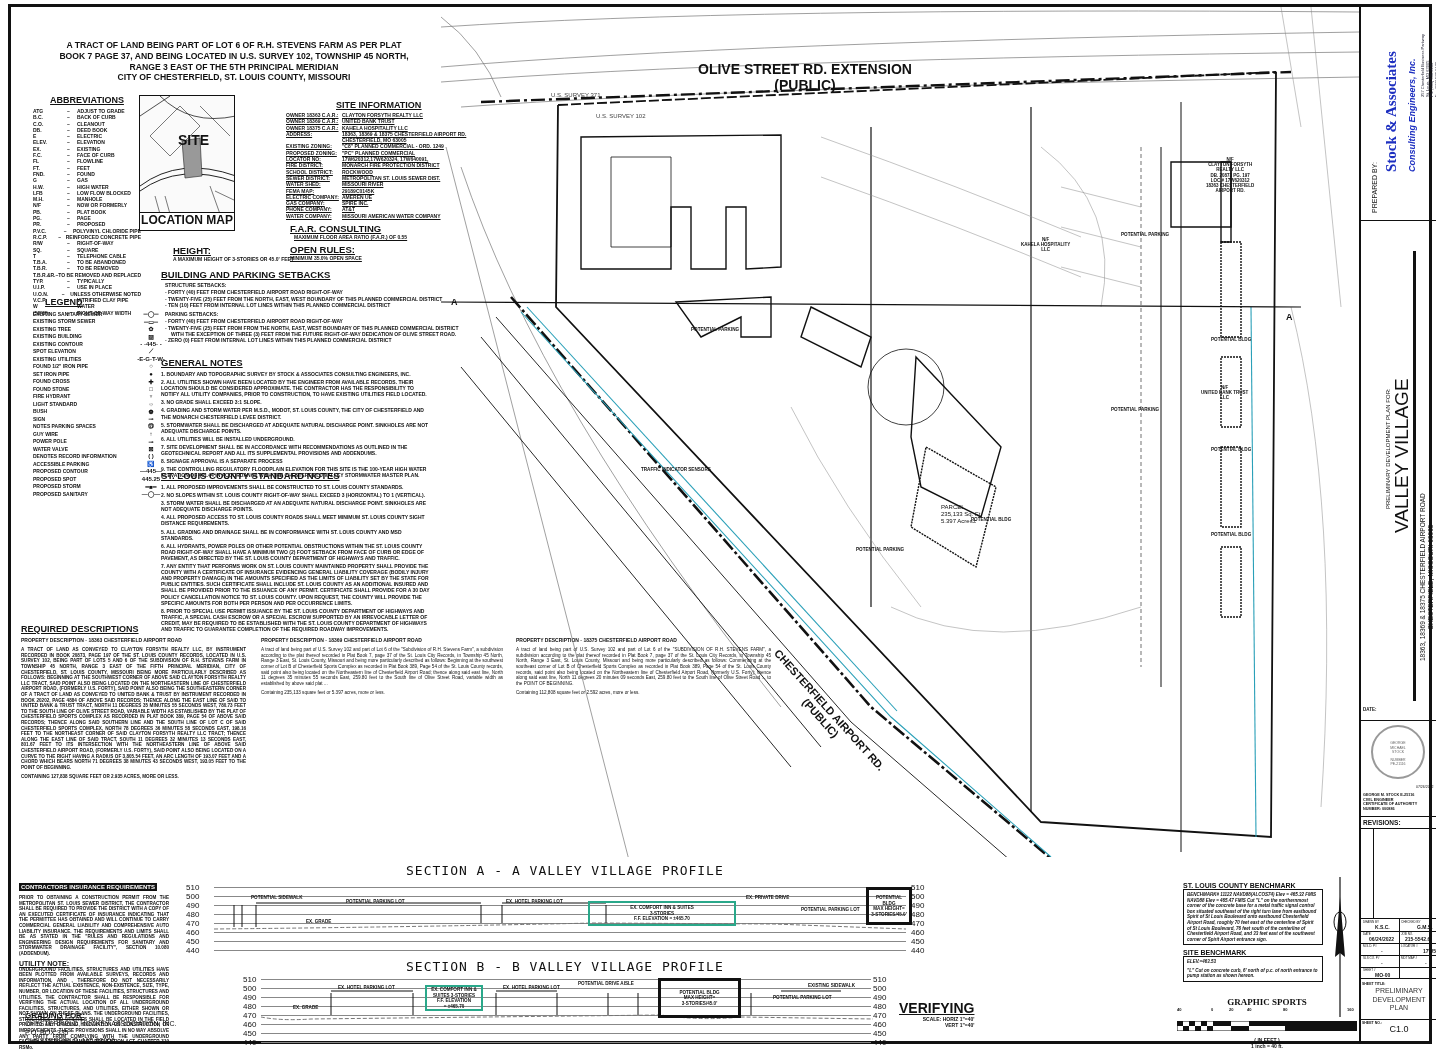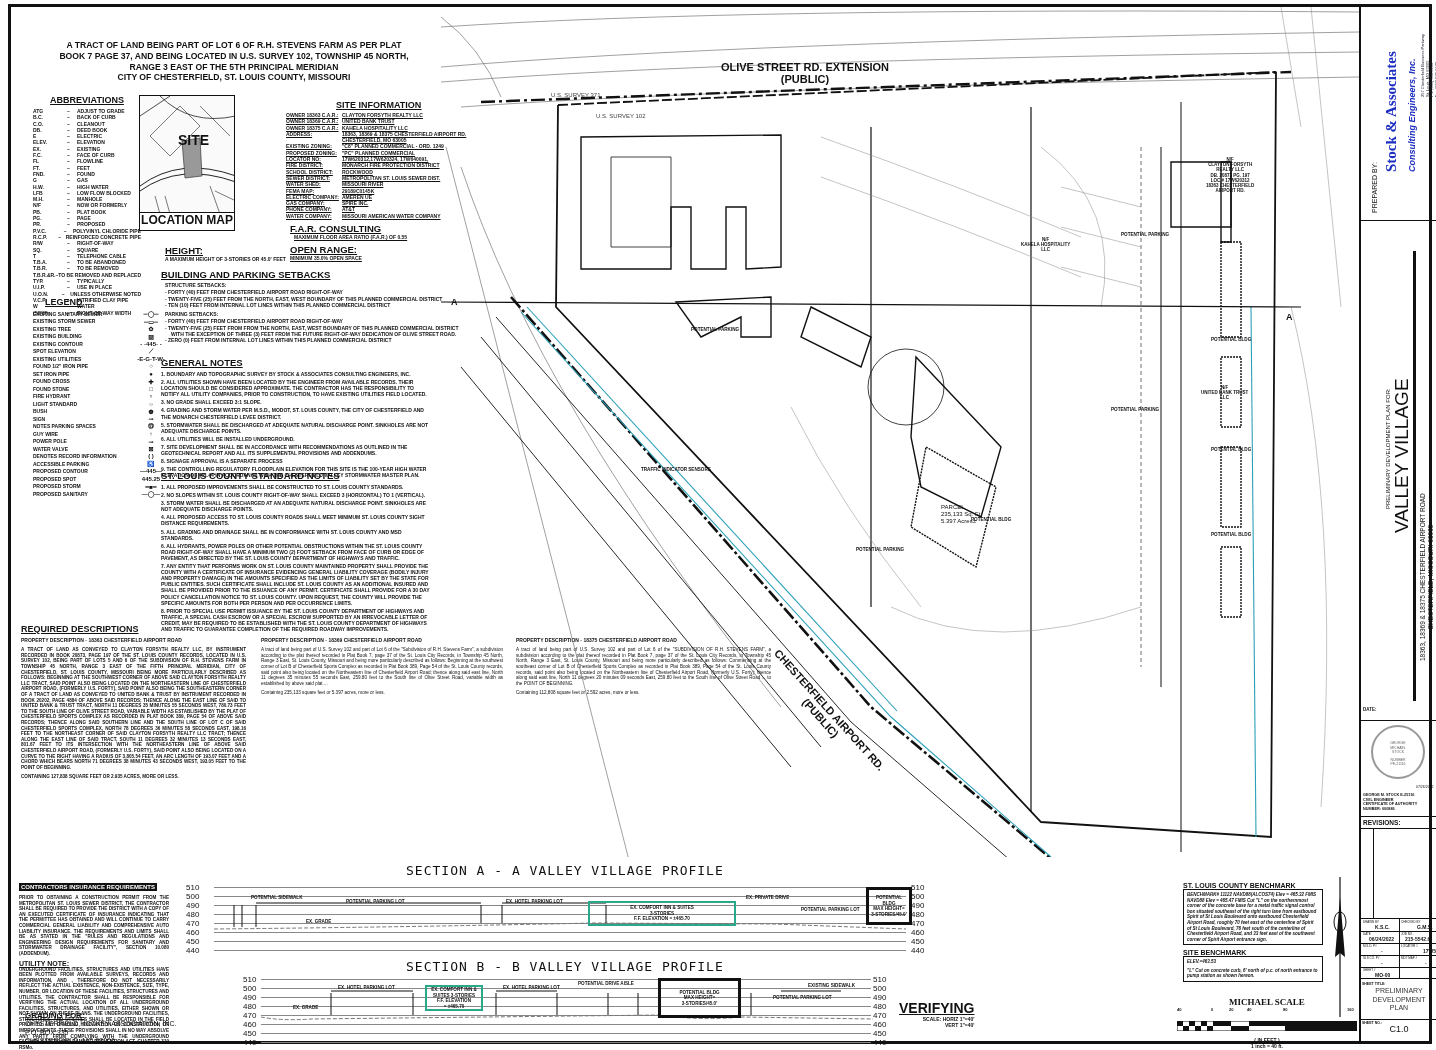--- a/index.html
+++ b/index.html
@@ -303,25 +303,25 @@
           <span class="k">PHONE COMPANY:</span>
           <span class="v">AT&amp;T</span>
         </div>
         <div class="si-row">
           <span class="k">WATER COMPANY:</span>
           <span class="v">MISSOURI AMERICAN WATER COMPANY</span>
         </div>
       </div>
     <div class="hdr-big" style="margin-left:4px;margin-top:4px;">F.A.R. CONSULTING</div>
     <div class="tiny" style="margin-left:8px;">MAXIMUM FLOOR AREA RATIO (F.A.R.) OF 0.55</div>
-    <div class="hdr-big" style="margin-left:4px;margin-top:4px;">OPEN RANGE:</div>
+    <div class="hdr-big" style="margin-left:4px;margin-top:4px;">OPEN RULES:</div>
     <div class="tiny" style="margin-left:4px;">MINIMUM 35.0% OPEN SPACE</div>
   </div>
 
-  <div class="abs" style="left:154px;top:238px;">
+  <div class="abs" style="left:162px;top:238px;">
     <div class="hdr-big">HEIGHT:</div>
     <div class="tiny">A MAXIMUM HEIGHT OF 3-STORIES OR 45.0' FEET</div>
   </div>
 
   <div class="abs" style="left:150px;top:262px;width:270px;">
     <div class="hdr-big">BUILDING AND PARKING SETBACKS</div>
     <div class="tiny" style="margin:2px 0 1px 4px;">STRUCTURE SETBACKS:</div>
     <div class="tiny" style="margin-left:4px;">- FORTY (40) FEET FROM CHESTERFIELD AIRPORT ROAD RIGHT-OF-WAY</div>
     <div class="tiny" style="margin-left:4px;">- TWENTY-FIVE (25) FEET FROM THE NORTH, EAST, WEST BOUNDARY OF THIS PLANNED COMMERCIAL DISTRICT</div>
     <div class="tiny" style="margin-left:4px;">- TEN (10) FEET FROM INTERNAL LOT LINES WITHIN THIS PLANNED COMMERCIAL DISTRICT</div>
@@ -557,21 +557,21 @@
         <path d="M350 400 Q400 500 480 600"></path>
         <path d="M450 600 Q550 650 700 600"></path>
         <path d="M620 180 L700 200 M620 220 L700 240 M620 260 L700 280"></path>
         <path d="M840 0 L860 120 M870 0 L900 300 M850 300 Q900 500 880 800"></path>
       </g>
 
       <path d="M0 295 L860 300" stroke="#111" stroke-width="1.2"></path>
 
       <path d="M740 95 L740 845" stroke="#111" stroke-width="1"></path>
     </svg>
-    <div class="abs" style="left:234px;top:54px;font-weight:bold;font-size:11px;text-align:center;width:260px;">
+    <div class="abs" style="left:234px;top:54px;font-weight:bold;font-size:14px;text-align:center;width:260px;">
       <div>OLIVE STREET RD. EXTENSION</div>
       <div>(PUBLIC)</div>
     </div>
     <div class="abs" style="left:110px;top:85px;font-size:6px;color:#444;">U.S. SURVEY 371</div>
     <div class="abs" style="left:155px;top:106px;font-size:6px;color:#444;">U.S. SURVEY 102</div>
     <div class="abs" style="left:340px;top:640px;font-weight:bold;font-size:11px;transform:rotate(48deg);transform-origin:left top;white-space:nowrap;text-align:center;">
       <div>CHESTERFIELD AIRPORT RD.</div>
       <div>(PUBLIC)</div>
     </div>
     <div class="abs" style="left:500px;top:497px;font-size:6px;line-height:7px;">
@@ -727,21 +727,21 @@
     </div>
   </div>
 
   <svg class="abs" style="left:1316px;top:870px;" width="26" height="140">
     <path d="M13 0 L13 140" stroke="#111" stroke-width="1.2"></path>
     <path d="M13 20 L18 80 L13 76 L8 80 Z" fill="#111"></path>
     <ellipse cx="13" cy="45" rx="6" ry="10" stroke="#111" fill="none"></ellipse>
   </svg>
 
   <div class="abs" style="left:1166px;top:990px;width:180px;">
-    <div style="text-align:center;font-family:'Liberation Serif',serif;font-weight:bold;font-size:9px;">MICHAEL SCALE</div>
+    <div style="text-align:center;font-family:'Liberation Serif',serif;font-weight:bold;font-size:9px;">GRAPHIC SPORTS</div>
     <div style="position:relative;height:10px;font-size:4px;font-weight:bold;">
       <span class="abs" style="left:0;">40</span>
       <span class="abs" style="left:34px;">0</span>
       <span class="abs" style="left:52px;">20</span>
       <span class="abs" style="left:70px;">40</span>
       <span class="abs" style="left:106px;">80</span>
       <span class="abs" style="left:170px;">160</span>
     </div>
     <svg width="180" height="10">
       <rect x="0" y="0" width="180" height="10" fill="none" stroke="#111"></rect>

